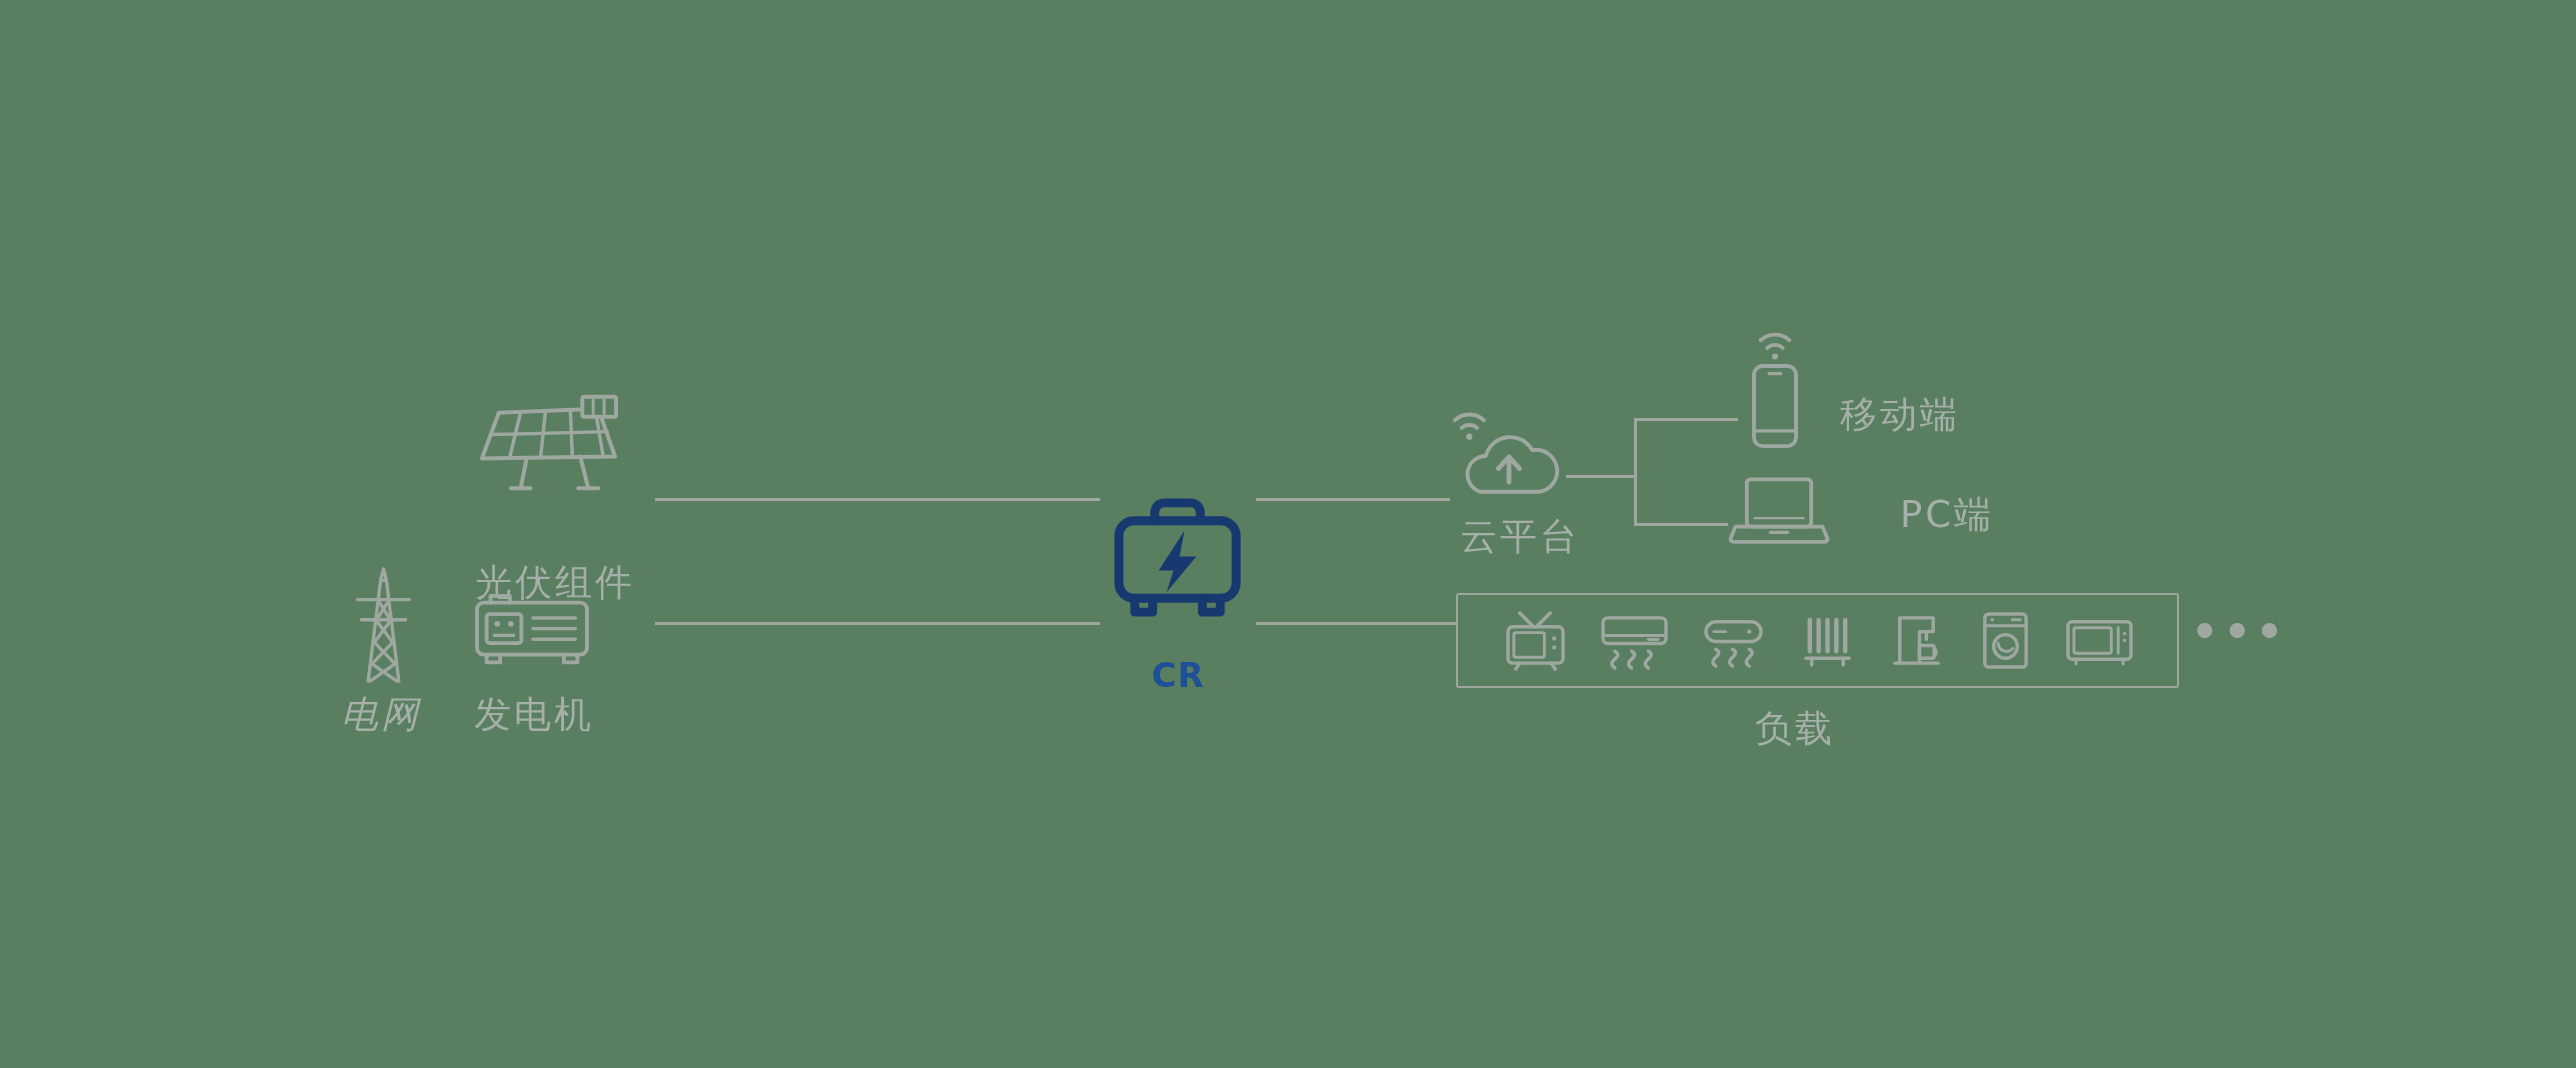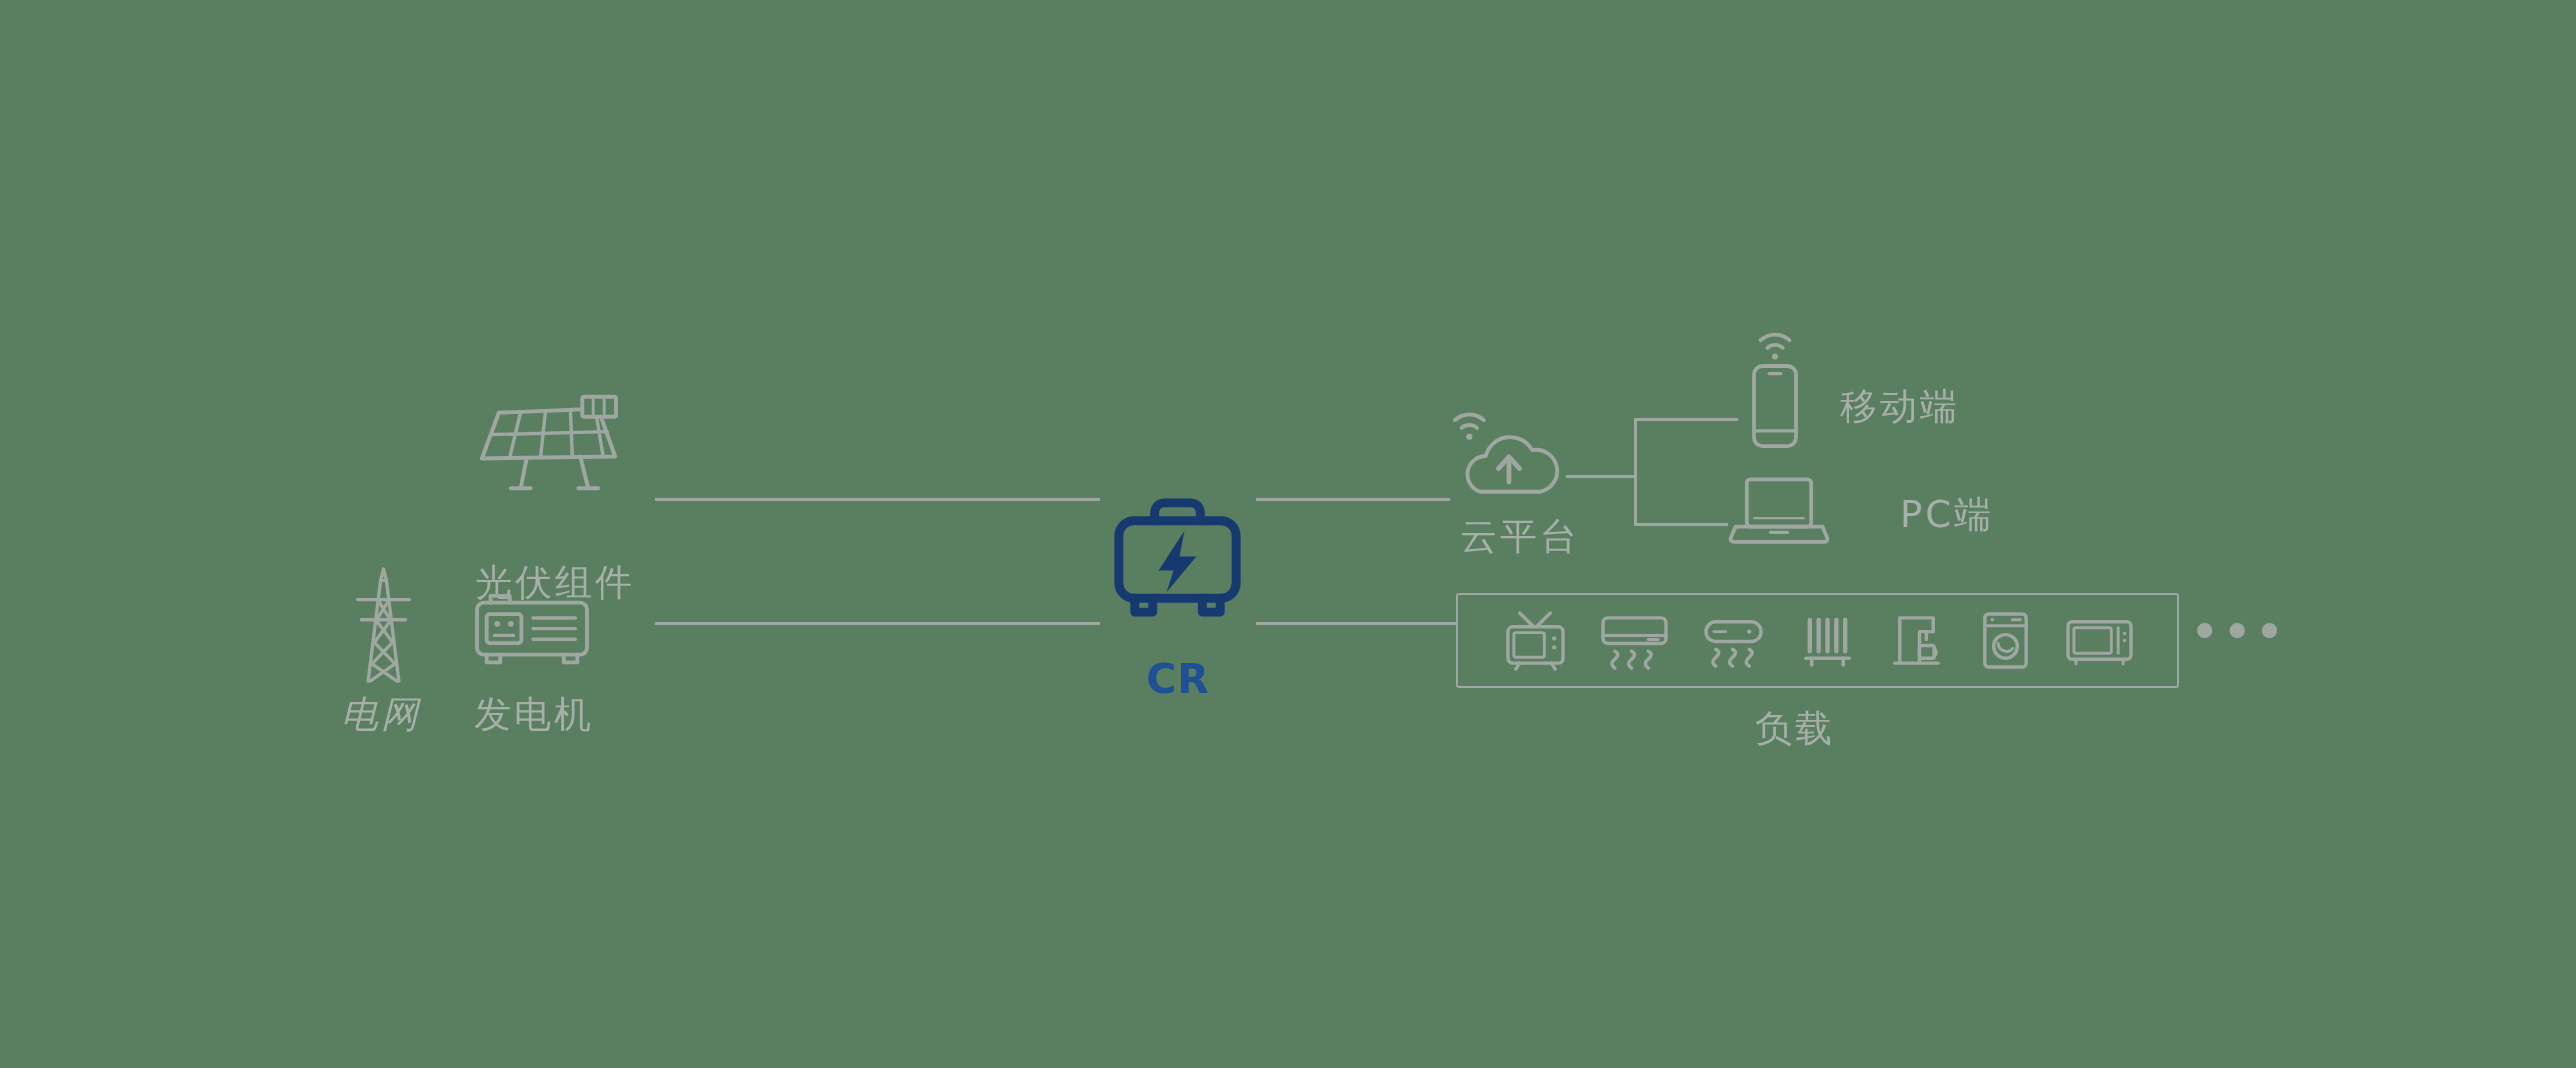--- a/index.html
+++ b/index.html
@@ -25,21 +25,21 @@
   .label{
     position:absolute;
     font-size:37px;
     letter-spacing:2.9px;
     font-weight:500;
     color:var(--text-gray);
     white-space:nowrap;
   }
   .centered{transform:translateX(-50%);}
   .cr-label{
-    font-size:41px;
+    font-size:34px;
     font-weight:700;
     letter-spacing:1px;
     color:var(--cr-label);
   }
   .load-box{
     position:absolute;
     left:1456px;top:593px;width:723px;height:95px;
     border:2px solid var(--icon-gray);
     border-radius:2.9px;
     display:flex;
@@ -142,21 +142,21 @@
   <svg class="gicon" style="left:1736px;top:324px;" width="78" height="126" viewBox="0 0 80 132">
     <g fill="none" stroke="currentColor" stroke-width="4" stroke-linecap="round" stroke-linejoin="round">
       <circle cx="40" cy="34" r="3.2" fill="currentColor" stroke="none"></circle>
       <path d="M32 25 A 12 12 0 0 1 48 25"></path>
       <path d="M25 17 A 22 22 0 0 1 55 17"></path>
       <rect x="18" y="44" width="44" height="84" rx="9"></rect>
       <path d="M19 112 H61" stroke-width="3.5"></path>
       <path d="M34 52 H46" stroke-width="3.5"></path>
     </g>
   </svg>
-  <div class="label" style="left:1840px;top:382px;">移动端</div>
+  <div class="label" style="left:1840px;top:390px;">移动端</div>
 
   <svg class="gicon" style="left:1726px;top:473px;" width="106" height="77" viewBox="0 0 112 80">
     <g fill="none" stroke="currentColor" stroke-width="4" stroke-linejoin="round" stroke-linecap="round">
       <rect x="22" y="6" width="68" height="50" rx="4"></rect>
       <path d="M30 47 H82" stroke-width="2.5"></path>
       <path d="M10 56 H102 L107 68 Q108 72 103 72 H9 Q4 72 5 68 Z"></path>
       <path d="M47 62 H65" stroke-width="3.5"></path>
     </g>
   </svg>
   <div class="label" style="left:1900px;top:490px;">PC端</div>

